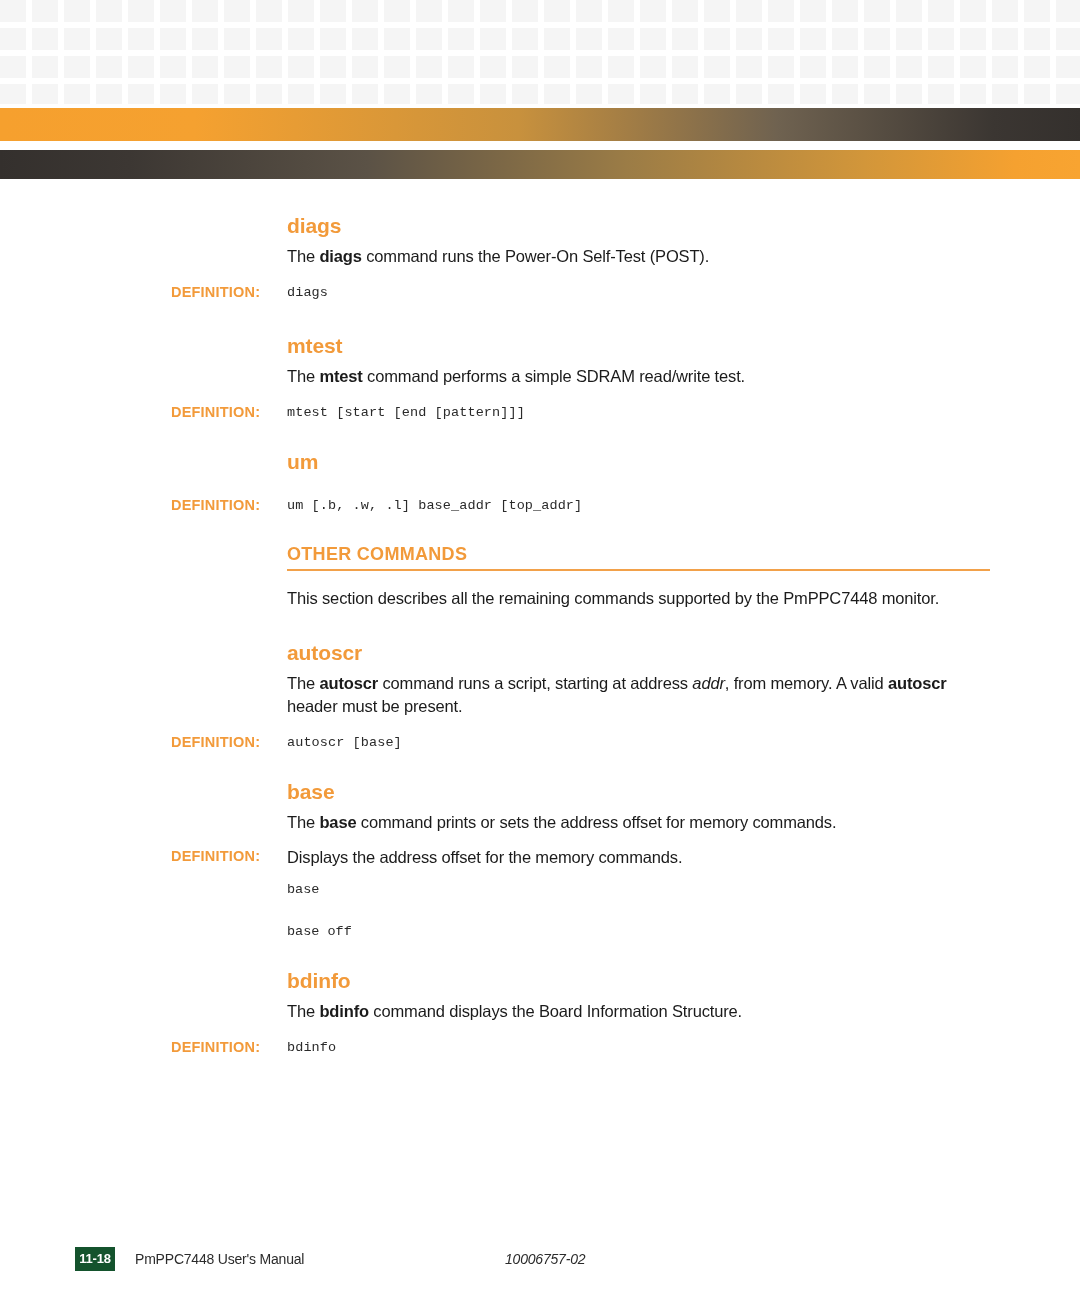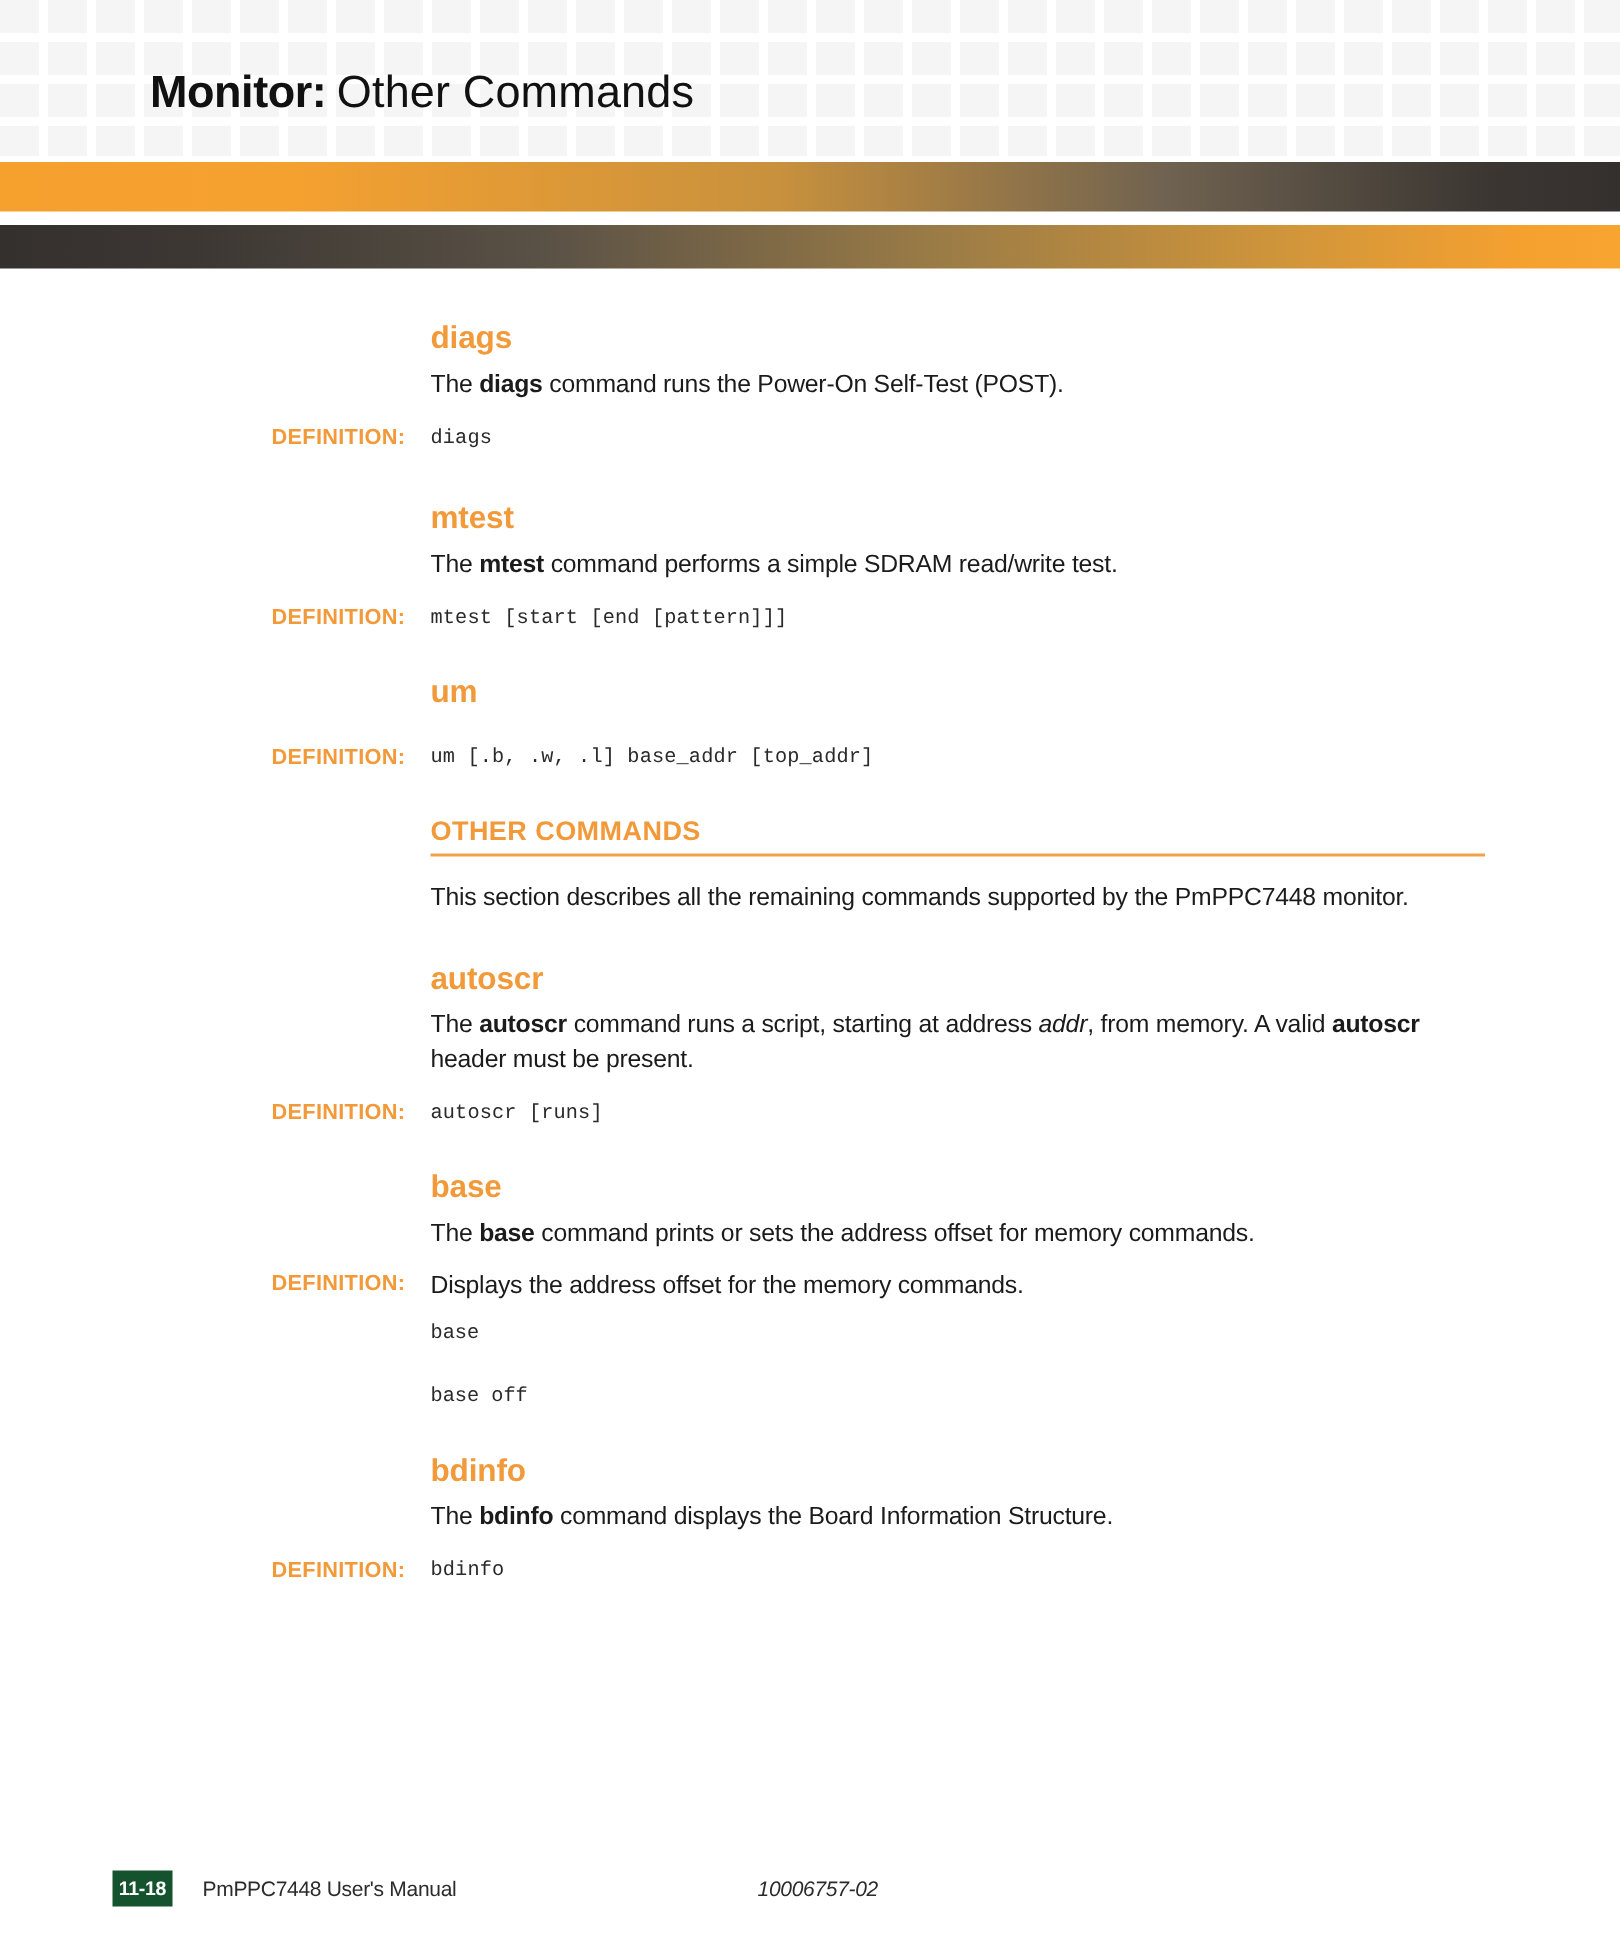--- a/index.html
+++ b/index.html
@@ -82,21 +82,21 @@
     font-size:16.5px;
     line-height:23px;
     color:#1b1b1b;
     letter-spacing:-0.15px;
   }
   .body-text b { font-weight:bold; }
   .body-text i { font-style:italic; }
 
   .def-row { position:relative; margin-left:0; }
   .def-label {
-    position:absolute; left:181px; top:0;
+    position:absolute; left:171px; top:0;
     color:#f29a3a; font-weight:bold; font-size:14.5px;
     line-height:21px; letter-spacing:0.2px;
   }
   .def-value {
     margin-left:287px;
     font-family:"Liberation Mono", monospace;
     font-size:13.5px;
     line-height:21px;
     color:#2a2a2a;
     letter-spacing:0.1px;
@@ -147,23 +147,20 @@
     position:absolute; left:505px; top:3px;
     font-size:14px; line-height:20px; color:#2b2b2b;
     font-style:italic; letter-spacing:-0.2px;
   }
 </style>
 </head>
 <body>
 
 <div class="page-header">
   <div class="header-grid"></div>
-  <div class="page-title">
-    <span class="t-strong">Monitor:</span><span class="t-light">Other Commands</span>
-  </div>
 </div>
 <div class="bar bar-1"></div>
 <div class="bar bar-2"></div>
 
 <div class="content">
 
   <div class="sp-34"></div>
 
   <div class="row">
     <div class="cmd-head">diags</div>
@@ -212,21 +209,21 @@
 
   <div class="sp-30"></div>
 
   <div class="row">
     <div class="cmd-head">autoscr</div>
     <div class="sp-6"></div>
     <div class="body-text"><span>The </span><b>autoscr</b><span> command runs a script, starting at address </span><i>addr</i><span>, from memory. A valid </span><b>autoscr</b><span> header must be present.</span></div>
     <div class="sp-14"></div>
     <div class="def-row">
       <div class="def-label">DEFINITION:</div>
-      <div class="def-value">autoscr [runs]</div>
+      <div class="def-value">autoscr [base]</div>
     </div>
   </div>
 
   <div class="sp-26"></div>
 
   <div class="row">
     <div class="cmd-head">base</div>
     <div class="sp-6"></div>
     <div class="body-text"><span>The </span><b>base</b><span> command prints or sets the address offset for memory commands.</span></div>
     <div class="sp-12"></div>

